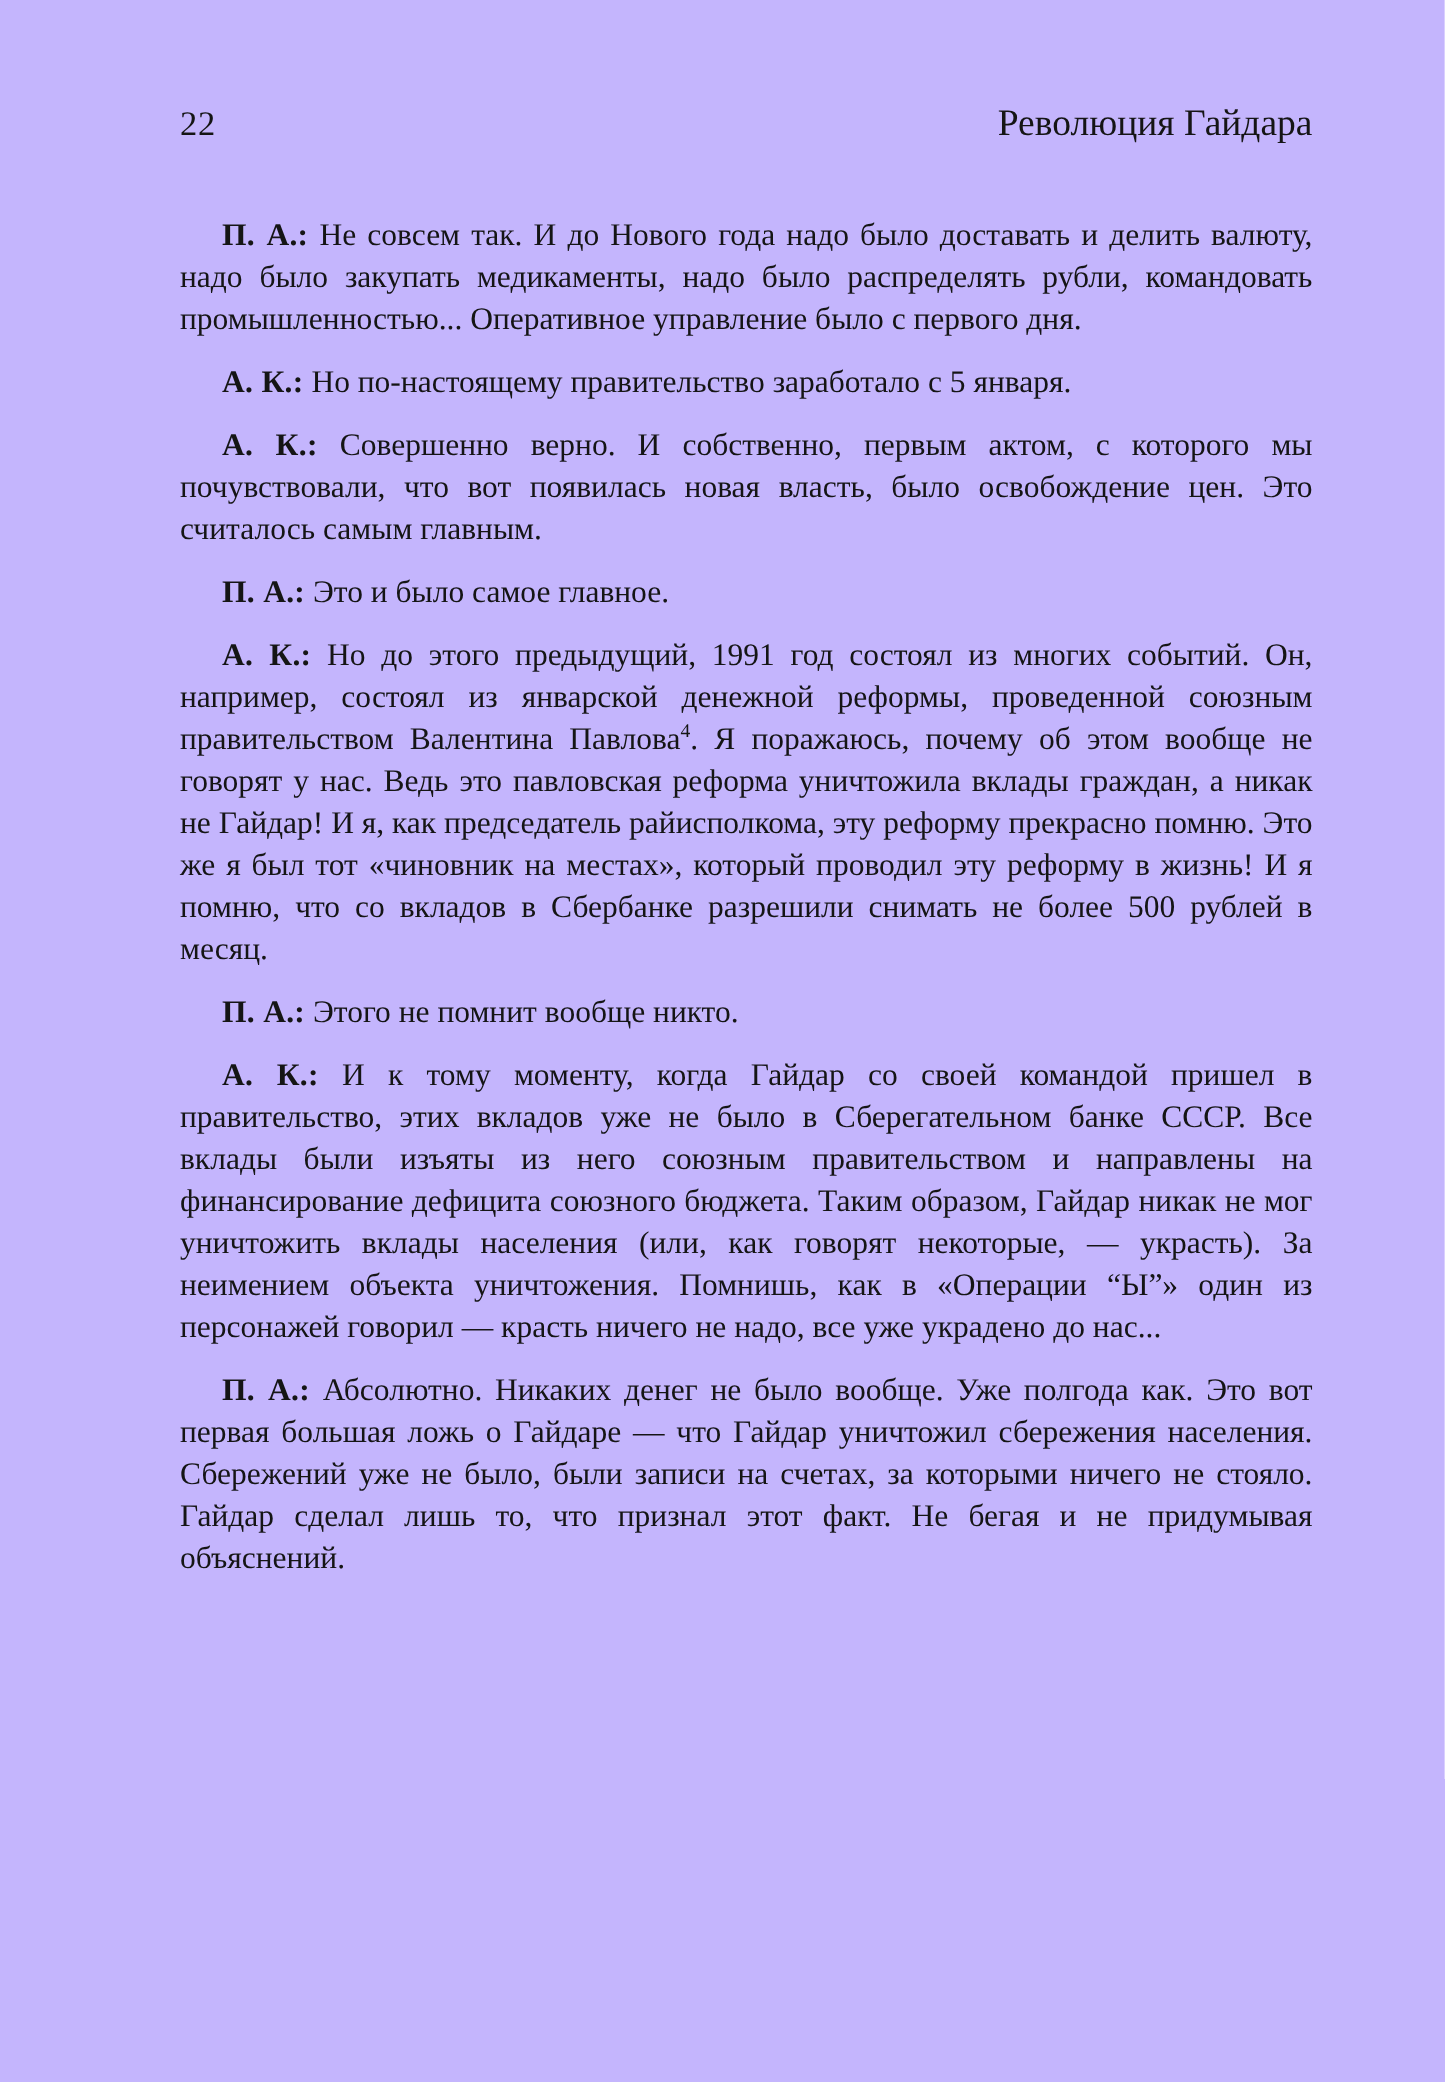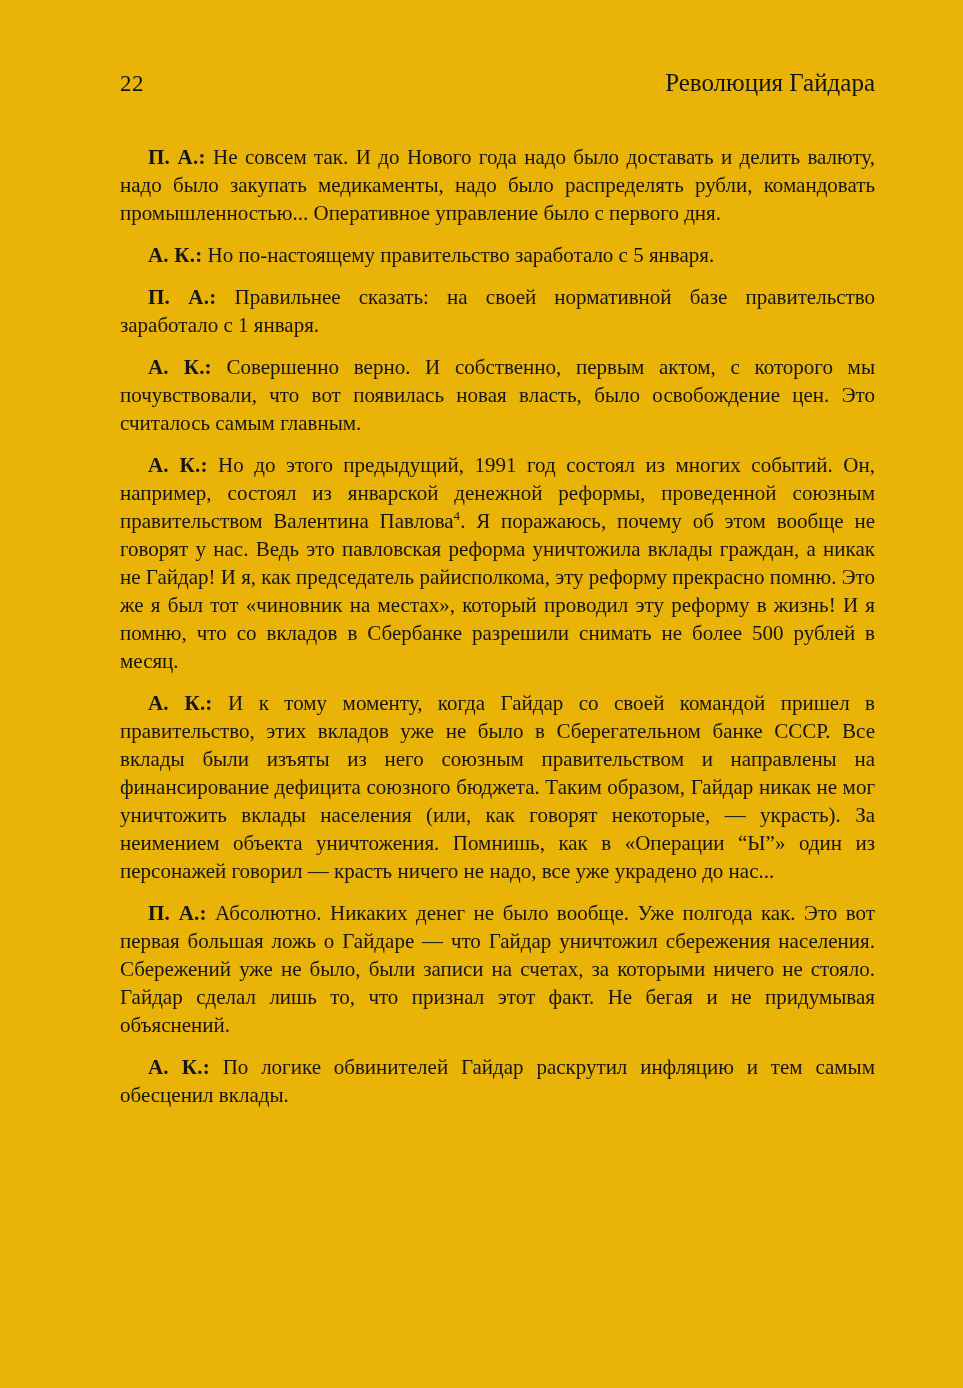--- a/index.html
+++ b/index.html
@@ -12,21 +12,21 @@
     height: 1388px;
     overflow: hidden;
     font-family: "Liberation Serif", "DejaVu Serif", serif;
     color: #151515;
   }
   .page {
     box-sizing: border-box;
     width: 963px;
     height: 1388px;
     padding: 70px 88px 40px 120px;
-    background: #eab308;
+    background: #c4b5fd;
   }
   .page-header {
     display: flex;
     justify-content: space-between;
     align-items: baseline;
     margin-bottom: 46px;
   }
   .page-number {
     font-size: 23px;
     line-height: 26px;
@@ -62,20 +62,20 @@
 <body>
 
 <div class="page">
   <div class="page-header">
     <span class="page-number">22</span>
     <span class="running-title">Революция Гайдара</span>
   </div>
   <main class="dialogue">
       <p class="para"><b class="speaker">П. А.:</b><span> Не совсем так. И до Нового года надо было доставать и делить валюту, надо было закупать медикаменты, надо было распределять рубли, командовать промышленностью... Оперативное управление было с первого дня.</span></p>
       <p class="para"><b class="speaker">А. К.:</b><span> Но по-настоящему правительство заработало с 5 января.</span></p>
-      <p class="para"><b class="speaker">П. А.:</b><span> Правильнее сказать: на своей нормативной базе правительство заработало с 1 января.</span></p>
       <p class="para"><b class="speaker">А. К.:</b><span> Совершенно верно. И собственно, первым актом, с которого мы почувствовали, что вот появилась новая власть, было освобождение цен. Это считалось самым главным.</span></p>
+      <p class="para"><b class="speaker">П. А.:</b><span> Это и было самое главное.</span></p>
       <p class="para"><b class="speaker">А. К.:</b><span> Но до этого предыдущий, 1991 год состоял из многих событий. Он, например, состоял из январской денежной реформы, проведенной союзным правительством Валентина Павлова</span><sup>4</sup><span>. Я поражаюсь, почему об этом вообще не говорят у нас. Ведь это павловская реформа уничтожила вклады граждан, а никак не Гайдар! И я, как председатель райисполкома, эту реформу прекрасно помню. Это же я был тот «чиновник на местах», который проводил эту реформу в жизнь! И я помню, что со вкладов в Сбербанке разрешили снимать не более 500 рублей в месяц.</span></p>
+      <p class="para"><b class="speaker">П. А.:</b><span> Этого не помнит вообще никто.</span></p>
       <p class="para"><b class="speaker">А. К.:</b><span> И к тому моменту, когда Гайдар со своей командой пришел в правительство, этих вкладов уже не было в Сберегательном банке СССР. Все вклады были изъяты из него союзным правительством и направлены на финансирование дефицита союзного бюджета. Таким образом, Гайдар никак не мог уничтожить вклады населения (или, как говорят некоторые, — украсть). За неимением объекта уничтожения. Помнишь, как в «Операции “Ы”» один из персонажей говорил — красть ничего не надо, все уже украдено до нас...</span></p>
       <p class="para"><b class="speaker">П. А.:</b><span> Абсолютно. Никаких денег не было вообще. Уже полгода как. Это вот первая большая ложь о Гайдаре — что Гайдар уничтожил сбережения населения. Сбережений уже не было, были записи на счетах, за которыми ничего не стояло. Гайдар сделал лишь то, что признал этот факт. Не бегая и не придумывая объяснений.</span></p>
-      <p class="para"><b class="speaker">А. К.:</b><span> По логике обвинителей Гайдар раскрутил инфляцию и тем самым обесценил вклады.</span></p>
     </main>
 </div>
 
 </body></html>

